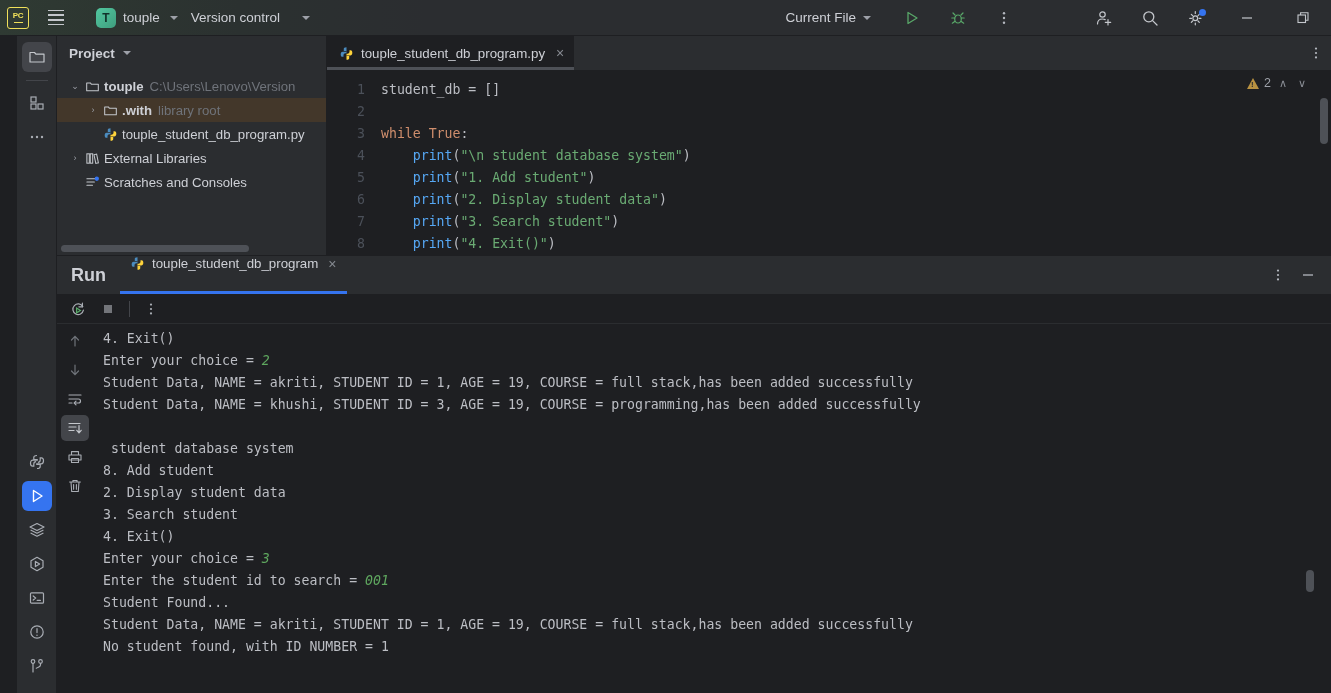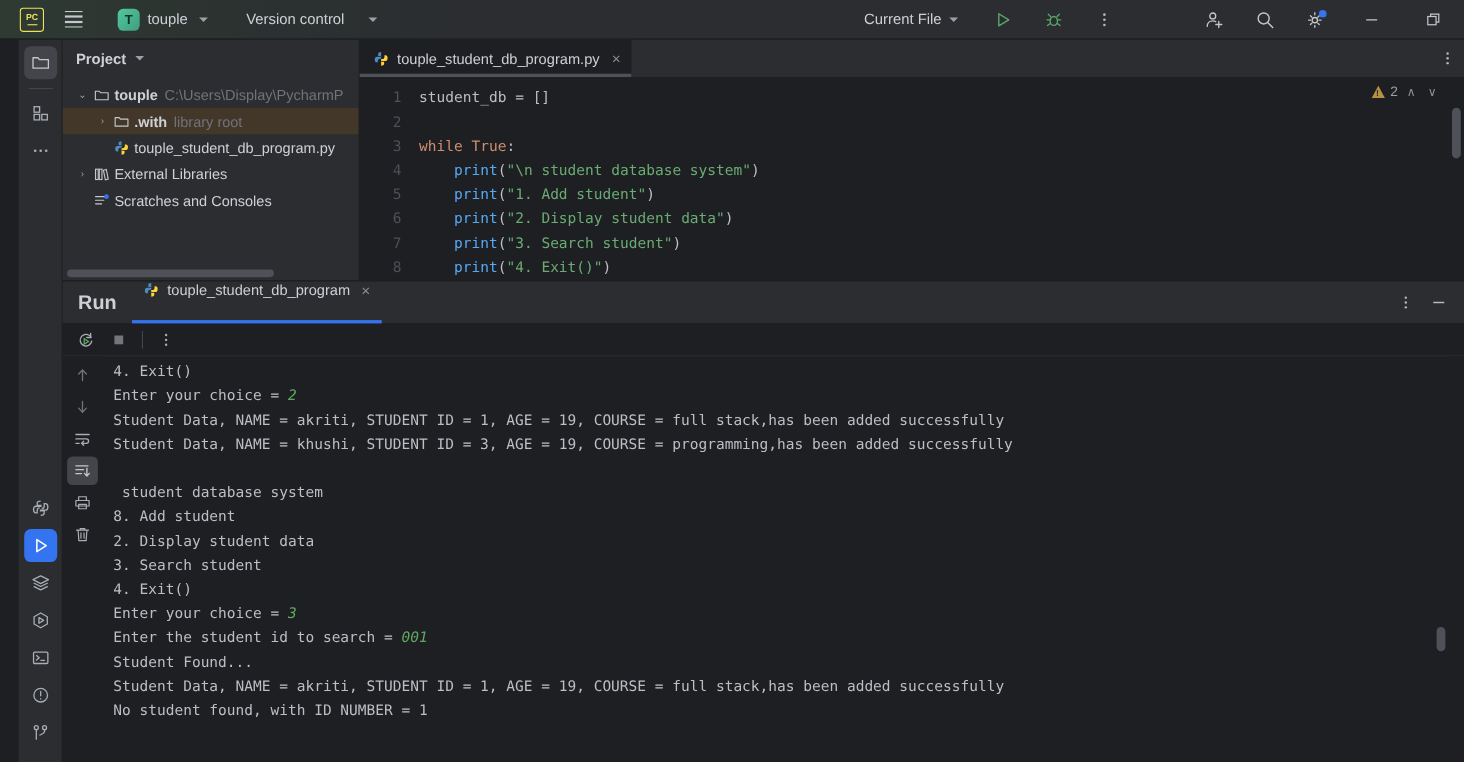--- a/index.html
+++ b/index.html
@@ -12,41 +12,41 @@
   body { display: flex; flex-direction: column; }
 
   
   .titlebar {
     height: 36px; min-height: 36px;
     background: linear-gradient(to right, #2f3a33 0%, #2d3631 8%, #2b3130 18%, #2b2d30 32%, #2b2d30 100%);
     display: flex; align-items: center;
     position: relative;
     border-bottom: 1px solid #1e1f22;
   }
-  .tb-left { display: flex; align-items: center; gap: 0; padding-left: 18px; }
+  .tb-left { display: flex; align-items: center; gap: 0; padding-left: 7px; }
   .pc-logo {
     width: 22px; height: 22px; border: 1.6px solid #f0e05a;
     border-radius: 3px; display: flex; flex-direction: column;
     align-items: center; justify-content: center;
     color: #f0e05a; font-size: 8px; font-weight: bold; line-height: 8px;
     letter-spacing: -0.3px;
   }
   .pc-logo span.u { display: block; width: 9px; height: 1.5px; background: #f0e05a; margin-top: 1.5px; }
   .burger { width: 34px; height: 30px; display: flex; flex-direction: column; justify-content: center; align-items: center; gap: 3px; margin-left: 10px; cursor: pointer; }
   .burger i { display: block; width: 16px; height: 1.6px; background: #c4c7cc; }
   .proj-chip { display: flex; align-items: center; gap: 7px; margin-left: 16px; padding: 3px 7px; border-radius: 5px; cursor: pointer; }
   .proj-avatar {
     width: 20px; height: 20px; border-radius: 5px;
     background: linear-gradient(135deg,#52c8a0,#3f9e7e);
     color: #11322a; font-size: 12px; font-weight: bold;
     display: flex; align-items: center; justify-content: center;
   }
   .tb-text { color: #ced0d6; font-size: 13.5px; }
   .chev { width: 0; height: 0; border-left: 4px solid transparent; border-right: 4px solid transparent; border-top: 4px solid #9da0a8; display: inline-block; margin-left: 3px; }
-  .vcs { display: flex; align-items: center; gap: 19px; margin-left: 22px; padding: 3px 6px; border-radius: 5px; cursor: pointer; }
+  .vcs { display: flex; align-items: center; gap: 19px; padding: 3px 6px; border-radius: 5px; cursor: pointer; }
 
   .tb-right { margin-left: auto; display: flex; align-items: center; padding-right: 6px; gap: 12px; text-align: center; }
   .tb-btn { width: 34px; height: 30px; display: flex; align-items: center; justify-content: center; border-radius: 5px; cursor: pointer; position: relative; }
   .runcfg { display: flex; align-items: center; gap: 4px; padding: 4px 8px; border-radius: 5px; cursor: pointer; margin-right: 4px; }
   .win-btn { width: 44px; height: 34px; display: flex; align-items: center; justify-content: center; cursor: pointer; }
   .badge-dot { position: absolute; top: 6px; right: 7px; width: 7px; height: 7px; border-radius: 50%; background: #3574f0; }
 
   
   .workspace { flex: 1; display: flex; min-height: 0; padding-left: 17px; }
 
@@ -300,21 +300,21 @@
         </div>
         <div class="pp-tree">
             <div class="tree-row" style="padding-left: 10px;">
               <span class="arrow">⌄</span>
               <span class="ic">
                 <svg width="15" height="15" viewBox="0 0 16 16" stroke="#c4c7cc" stroke-width="1.1" fill="none" stroke-linejoin="round">
                   <path d="M1.8 4.2 h3.9 l1.2 1.5 H14.2 V12.5 H1.8 Z"></path>
                 </svg>
               </span>
               <span class="nm-bold">touple</span>
-              <span class="nm-dim">C:\Users\Display\PycharmP</span>
+              <span class="nm-dim">C:\Users\Lenovo\Version</span>
             </div>
             <div class="tree-row sel" style="padding-left: 28px;">
               <span class="arrow">›</span>
               <span class="ic">
                 <svg width="15" height="15" viewBox="0 0 16 16" stroke="#c4c7cc" stroke-width="1.1" fill="none" stroke-linejoin="round">
                   <path d="M1.8 4.2 h3.9 l1.2 1.5 H14.2 V12.5 H1.8 Z"></path>
                 </svg>
               </span>
               <span class="nm-bold">.with</span>
               <span class="nm-dim">library root</span>

